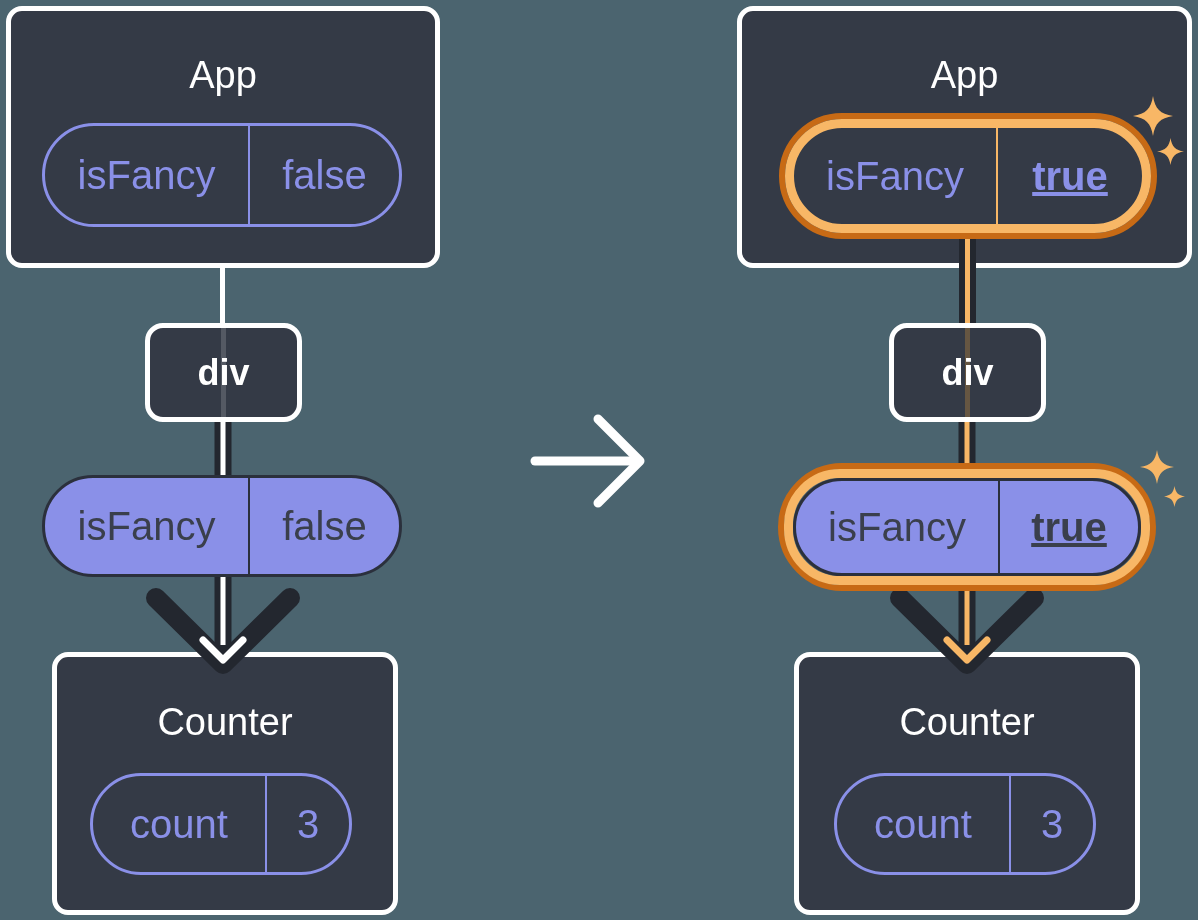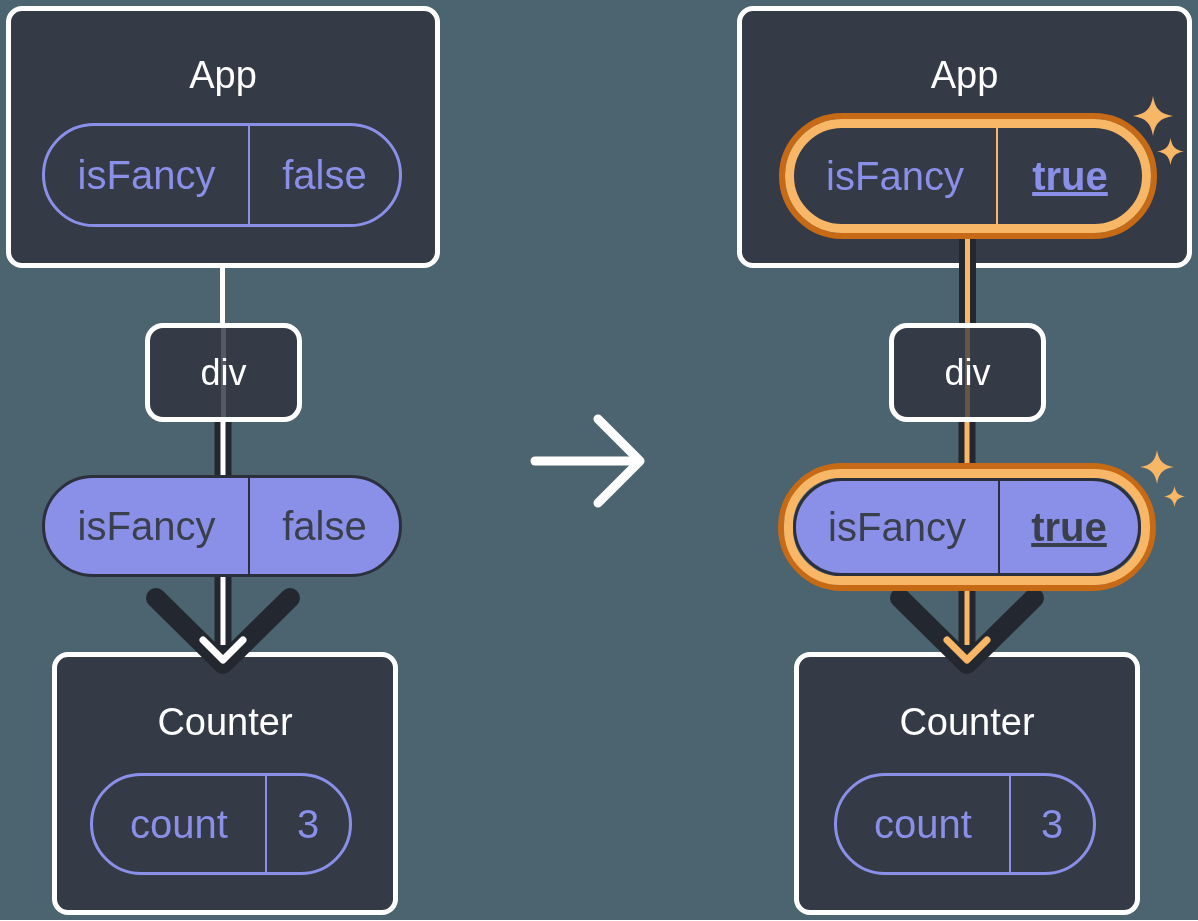--- a/index.html
+++ b/index.html
@@ -3,21 +3,21 @@
 <meta charset="utf-8">
 <style>
   html,body{margin:0;padding:0;}
   body{font-family:"Liberation Sans", sans-serif;}
   #canvas{position:relative;width:1198px;height:920px;background:#4B646F;overflow:hidden;}
 
   .box{position:absolute;background:#343A46;border:5px solid #FFFFFF;border-radius:16px;box-sizing:border-box;}
   .box-title{position:absolute;left:0;top:42px;width:100%;text-align:center;color:#FFFFFF;
              font-size:38px;font-weight:500;line-height:44px;}
   .small-box{display:flex;align-items:center;justify-content:center;border-radius:18px;}
-  .small-box .label{color:#FFFFFF;font-size:36px;font-weight:400;position:relative;z-index:2;}
+  .small-box .label{color:#FFFFFF;font-size:36px;font-weight:700;position:relative;z-index:2;}
   .pass-line{position:absolute;top:0;bottom:0;left:50%;width:5px;margin-left:-2.5px;z-index:1;}
 
   .pill{position:absolute;display:flex;align-items:stretch;box-sizing:border-box;border-radius:52px;}
   .pill--outline{border:3px solid #8A90E8;background:transparent;}
   .pill--fill{border:3px solid #2B303C;background:#8A90E8;}
   .cell{display:flex;align-items:center;justify-content:center;font-size:40px;}
   .cell-purple{color:#8A90E8;}
   .cell-dark{color:#3A3F4C;}
   .bold{font-weight:700;text-decoration:underline;}
   .div-outline{border-right:2px solid #8A90E8;}

